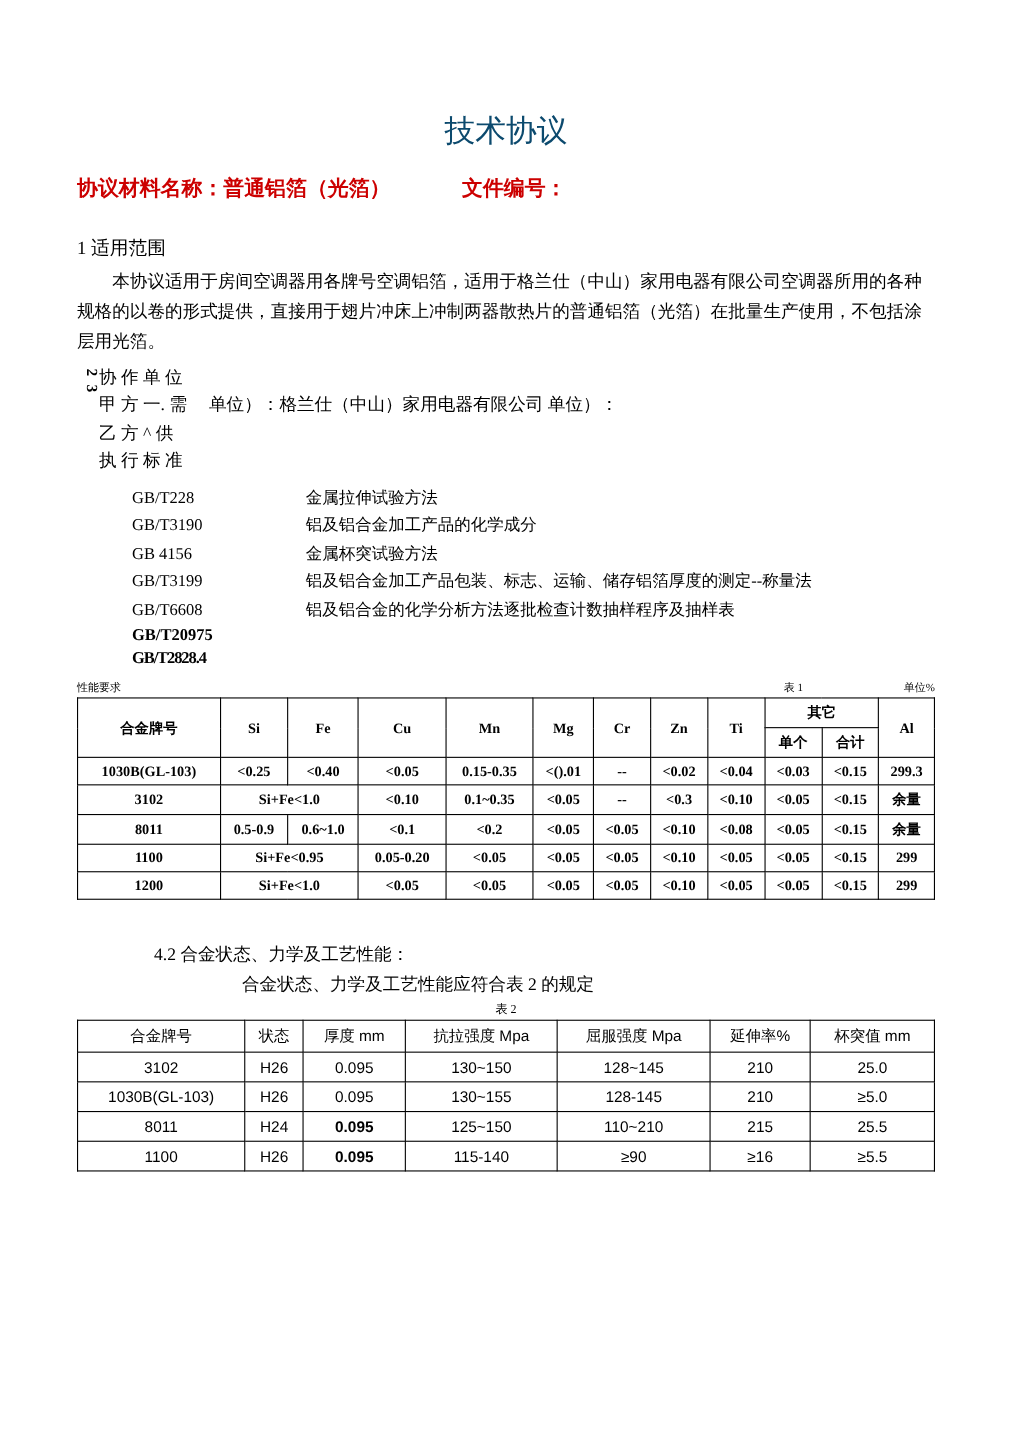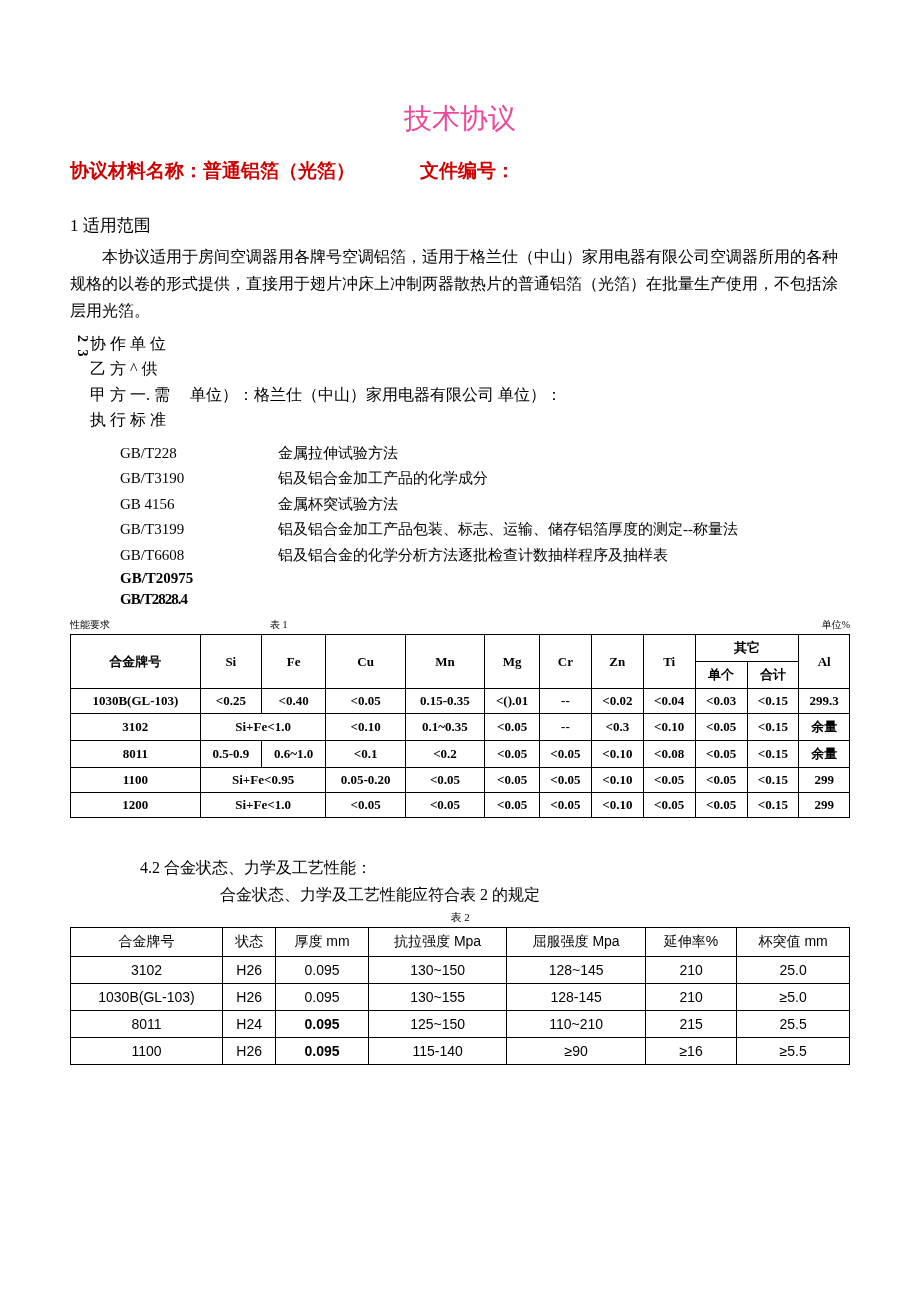--- a/index.html
+++ b/index.html
@@ -7,21 +7,21 @@
       font-size: 15px;
       color: #000;
       background: #fff;
       margin: 0;
       padding: 60px 70px;
       width: 780px;
     }
     .title {
       text-align: center;
       font-size: 28px;
-      color: #ec4899;
+      color: #0c4a6e;
       font-weight: normal;
       margin: 40px 0 20px;
     }
     .header-line {
       display: flex;
       color: #c00;
       font-size: 19px;
       font-weight: bold;
       margin-bottom: 30px;
     }
@@ -60,21 +60,21 @@
       font-weight: bold;
       line-height: 1.4;
     }
     .table-title-row {
       display: flex;
       font-size: 10px;
       margin-top: 8px;
       align-items: flex-end;
     }
     .table-title-row .left { flex: 0 0 200px; }
-    .table-title-row .mid { flex: 1; text-align: left; }
+    .table-title-row .mid { flex: 1; text-align: right; }
     .table-title-row .right { flex: 0 0 120px; text-align: right; }
     table.t1 {
       border-collapse: collapse;
       width: 100%;
       margin-top: 2px;
     }
     table.t1 th, table.t1 td {
       border: 1px solid #000;
       padding: 4px 3px;
       font-size: 13px;
@@ -127,28 +127,28 @@
 </div>
 
 <div class="section-h">1 适用范围</div>
 <p class="para">本协议适用于房间空调器用各牌号空调铝箔，适用于格兰仕（中山）家用电器有限公司空调器所用的各种规格的以卷的形式提供，直接用于翅片冲床上冲制两器散热片的普通铝箔（光箔）在批量生产使用，不包括涂层用光箔。</p>
 
 <div class="assoc-row">
   <div class="vcol">2  3</div>
   <div class="content">
     <div>协 作 单 位</div>
     <div>
-      <span>乙</span>
-      <span>方 ^ 供</span>
-    </div>
-    <div>
       <span>甲</span>
       <span>方 一. 需</span>
       &nbsp;&nbsp;&nbsp;
       <span>单位）：格兰仕（中山）家用电器有限公司 单位）：</span>
+    </div>
+    <div>
+      <span>乙</span>
+      <span>方 ^ 供</span>
     </div>
     <div>
       <span>执</span>
       <span>行 标 准</span>
     </div>
   </div>
 </div>
 
 <div class="std-list">
   <div class="std-row">

